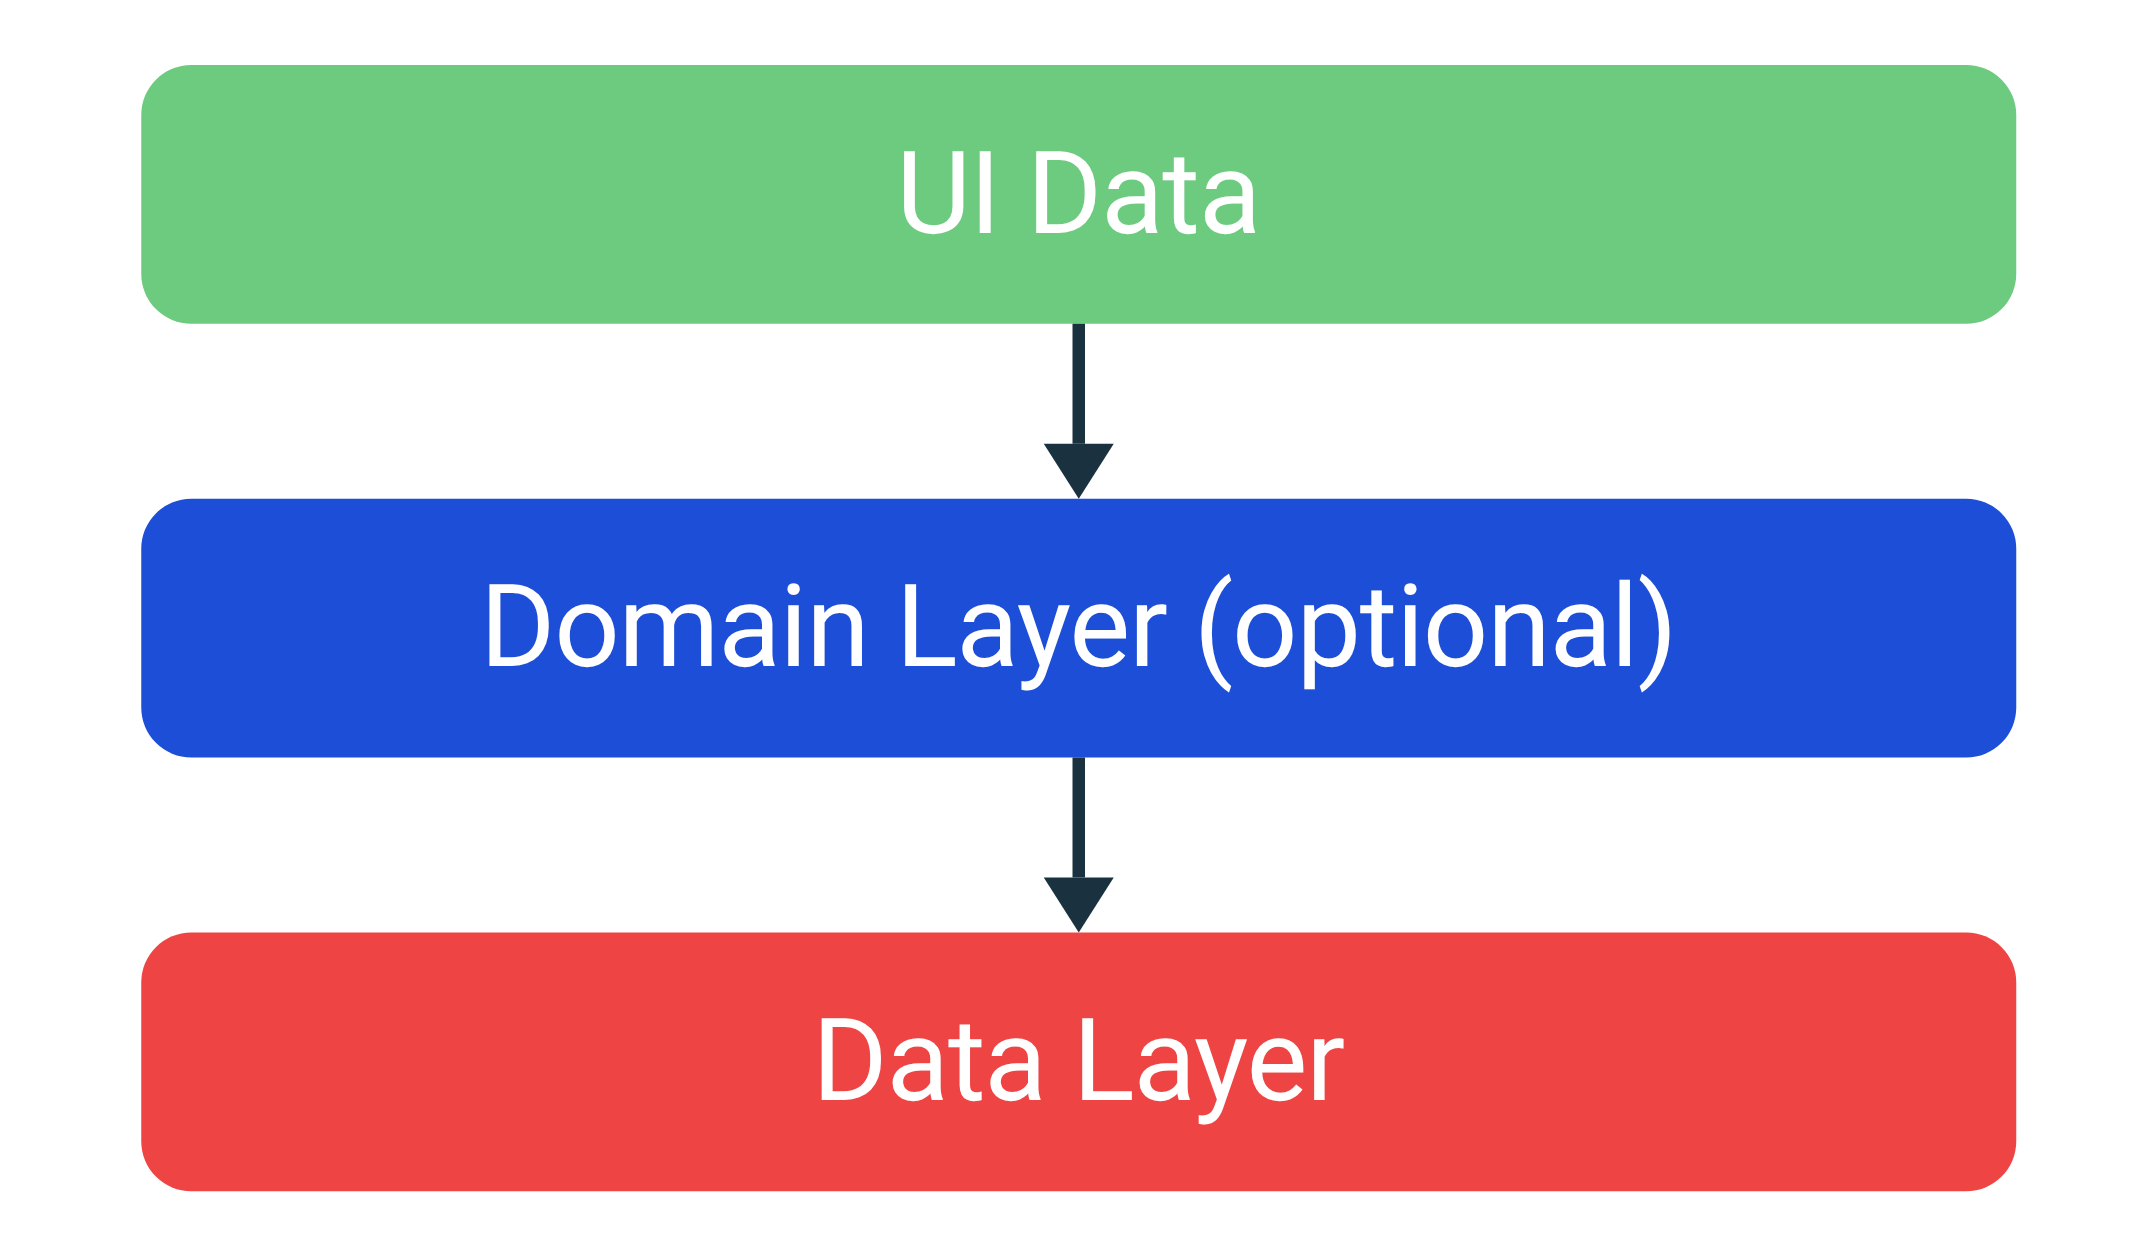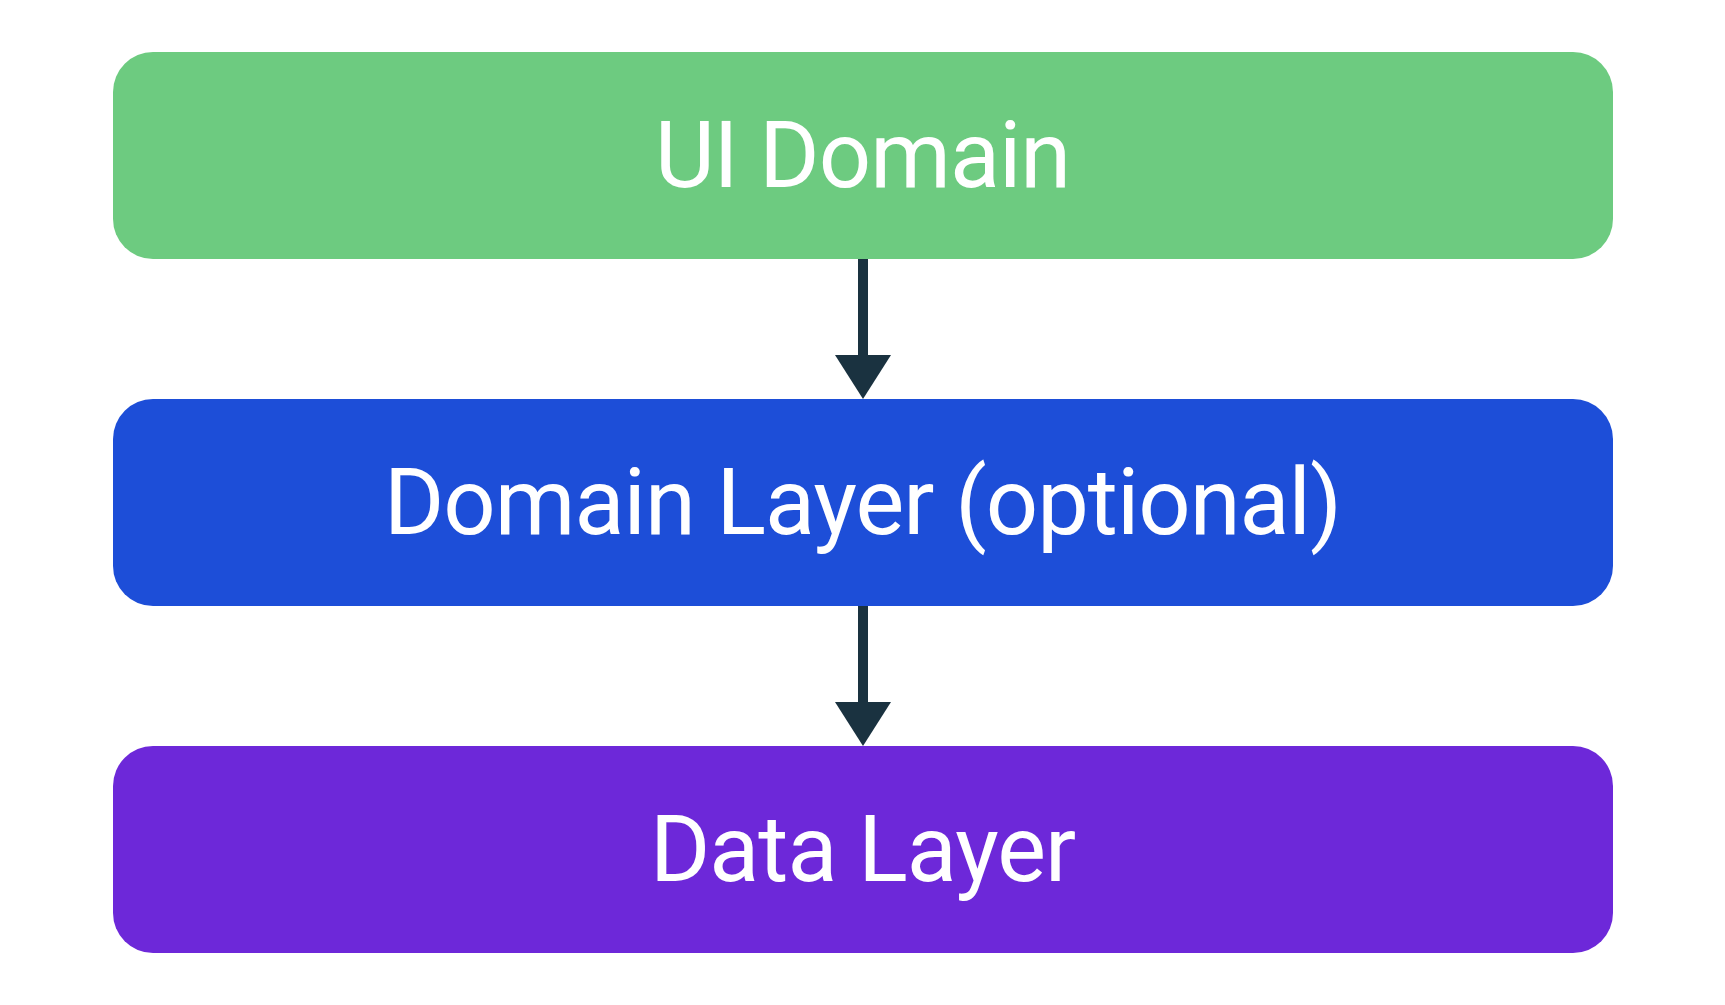--- a/index.html
+++ b/index.html
@@ -34,21 +34,21 @@
       padding: 50px 30px;
       letter-spacing: -1px;
     }
     .layer-ui {
       background: #6dcb80;
     }
     .layer-domain {
       background: #1d4ed8;
     }
     .layer-data {
-      background: #6d28d9;
+      background: #ef4444;
     }
     .arrow {
       display: flex;
       flex-direction: column;
       align-items: center;
       height: 140px;
       justify-content: flex-start;
     }
     .arrow-line {
       width: 10px;
@@ -61,21 +61,21 @@
       border-left: 28px solid transparent;
       border-right: 28px solid transparent;
       border-top: 44px solid #1a3240;
     }
   </style>
 </head>
 <body>
 
 <div class="diagram">
   <div class="layer-box layer-ui">
-    <span>UI Domain</span>
+    <span>UI Data</span>
   </div>
   <div class="arrow">
     <div class="arrow-line"></div>
     <div class="arrow-head"></div>
   </div>
   <div class="layer-box layer-domain">
     <span>Domain Layer (optional)</span>
   </div>
   <div class="arrow">
     <div class="arrow-line"></div>

